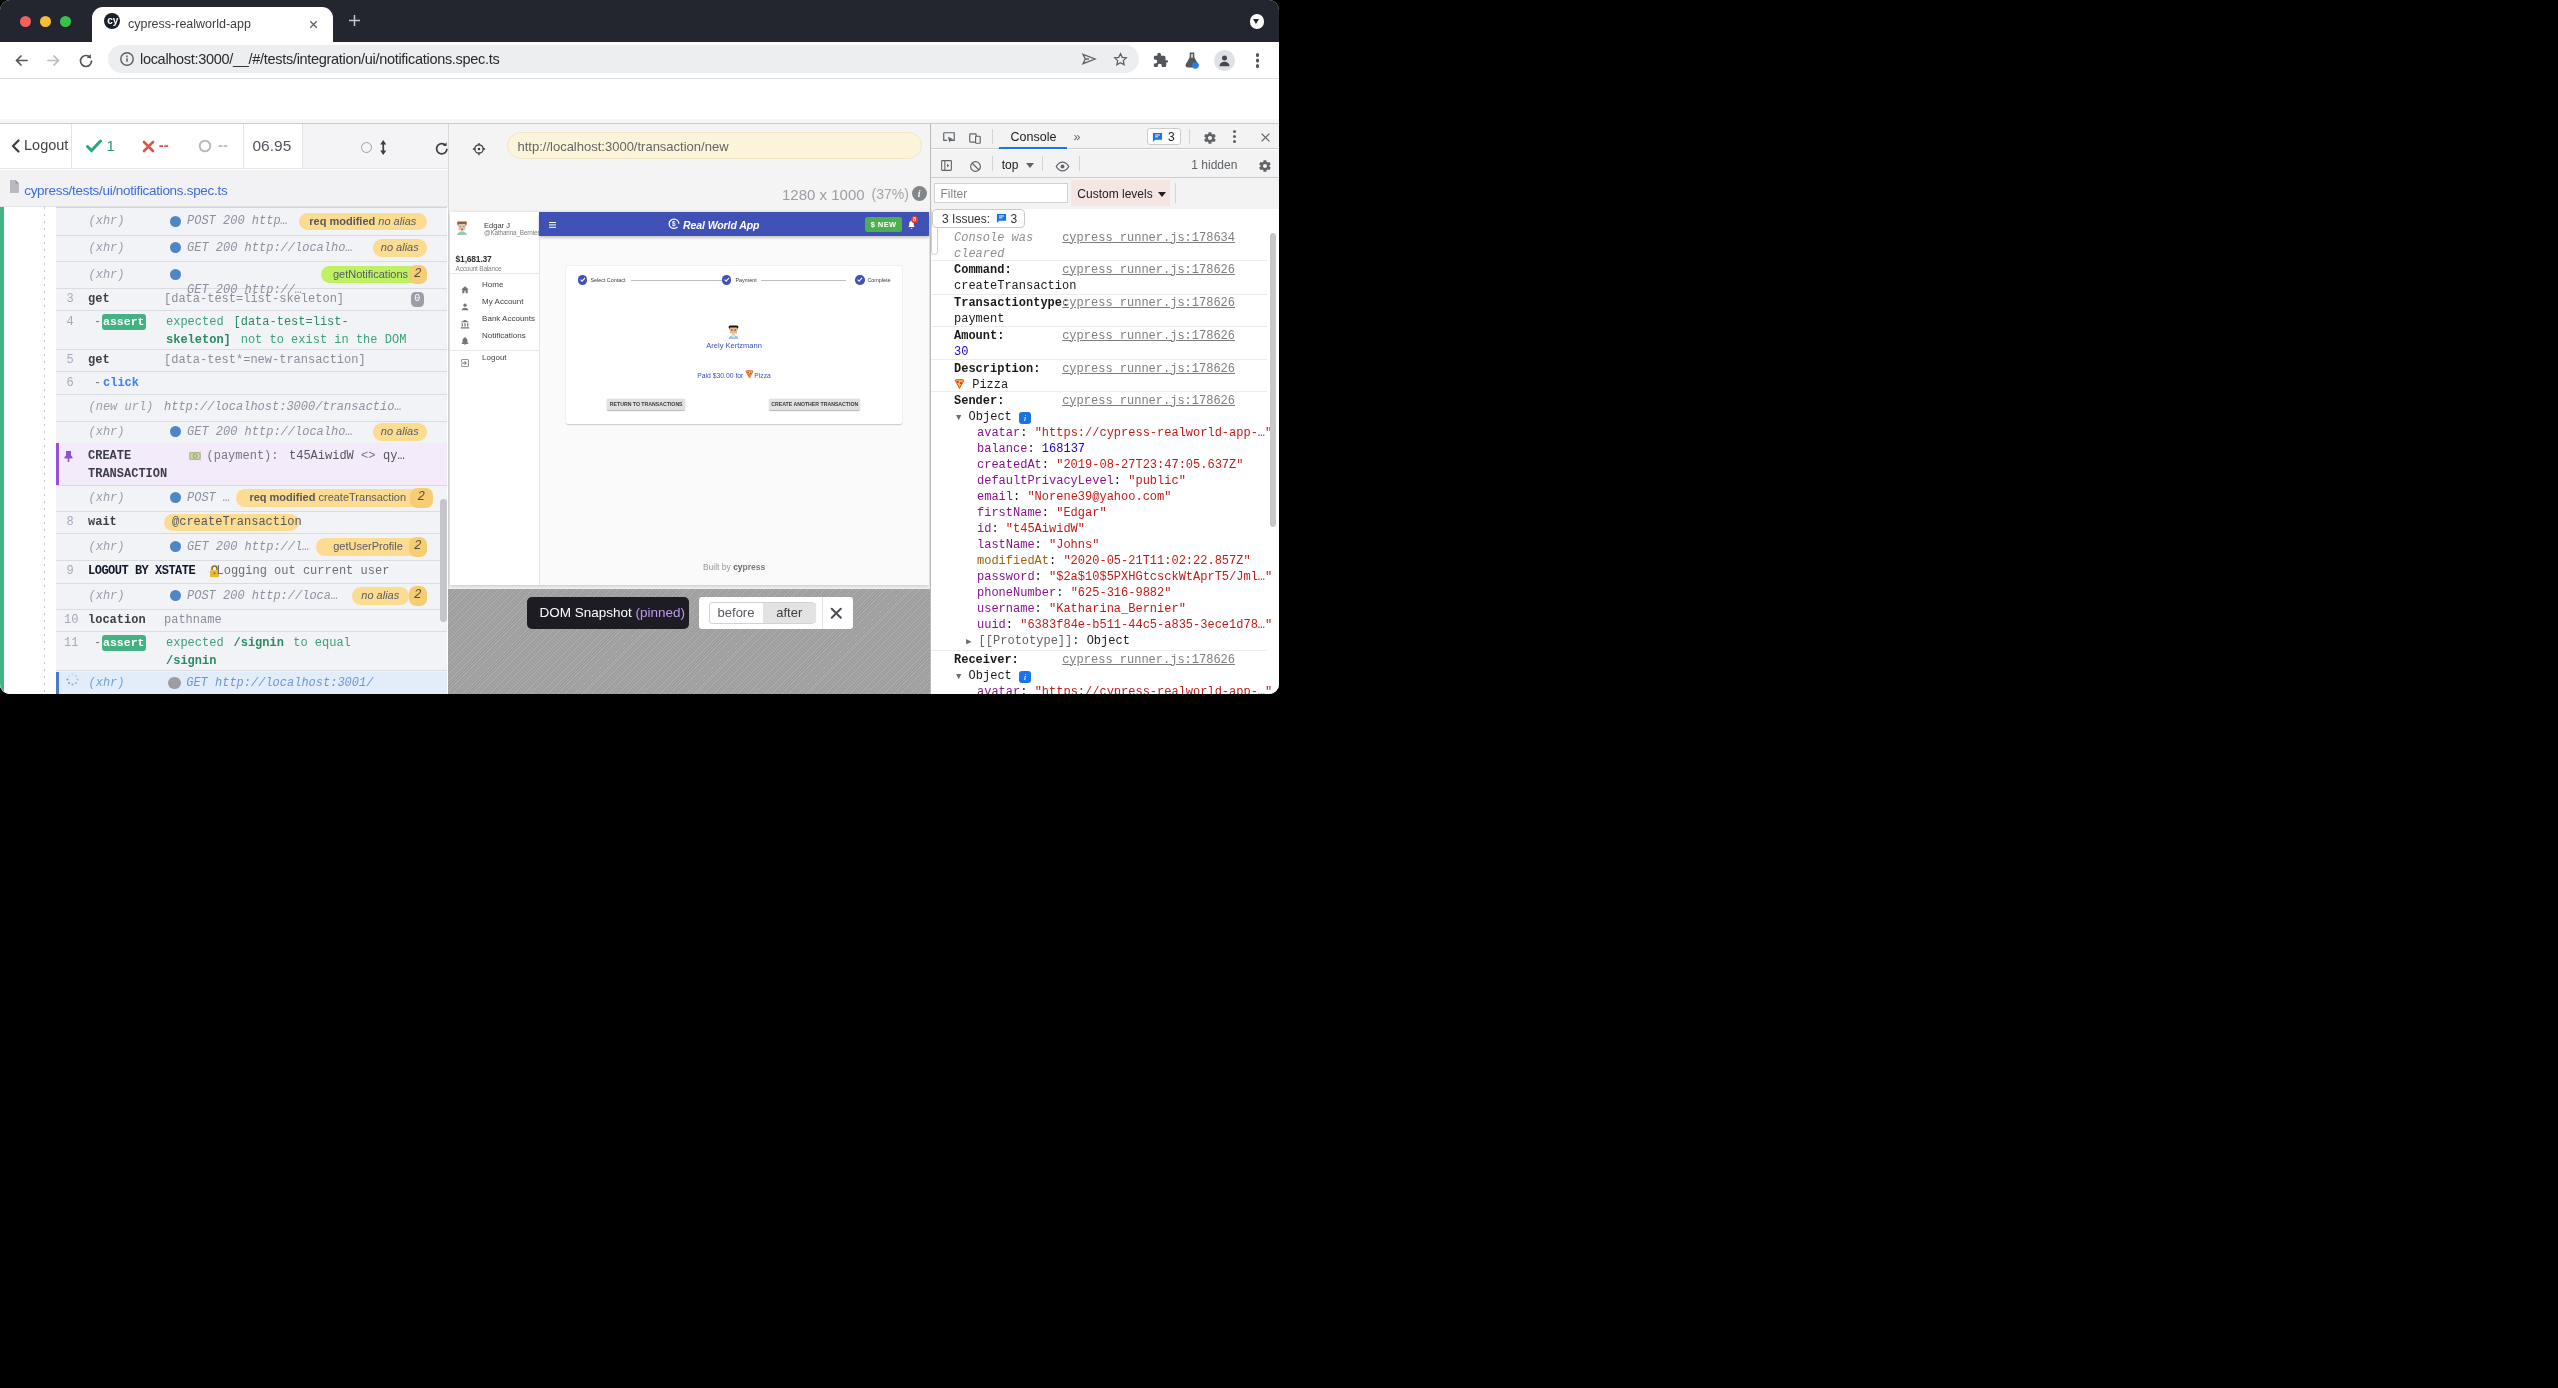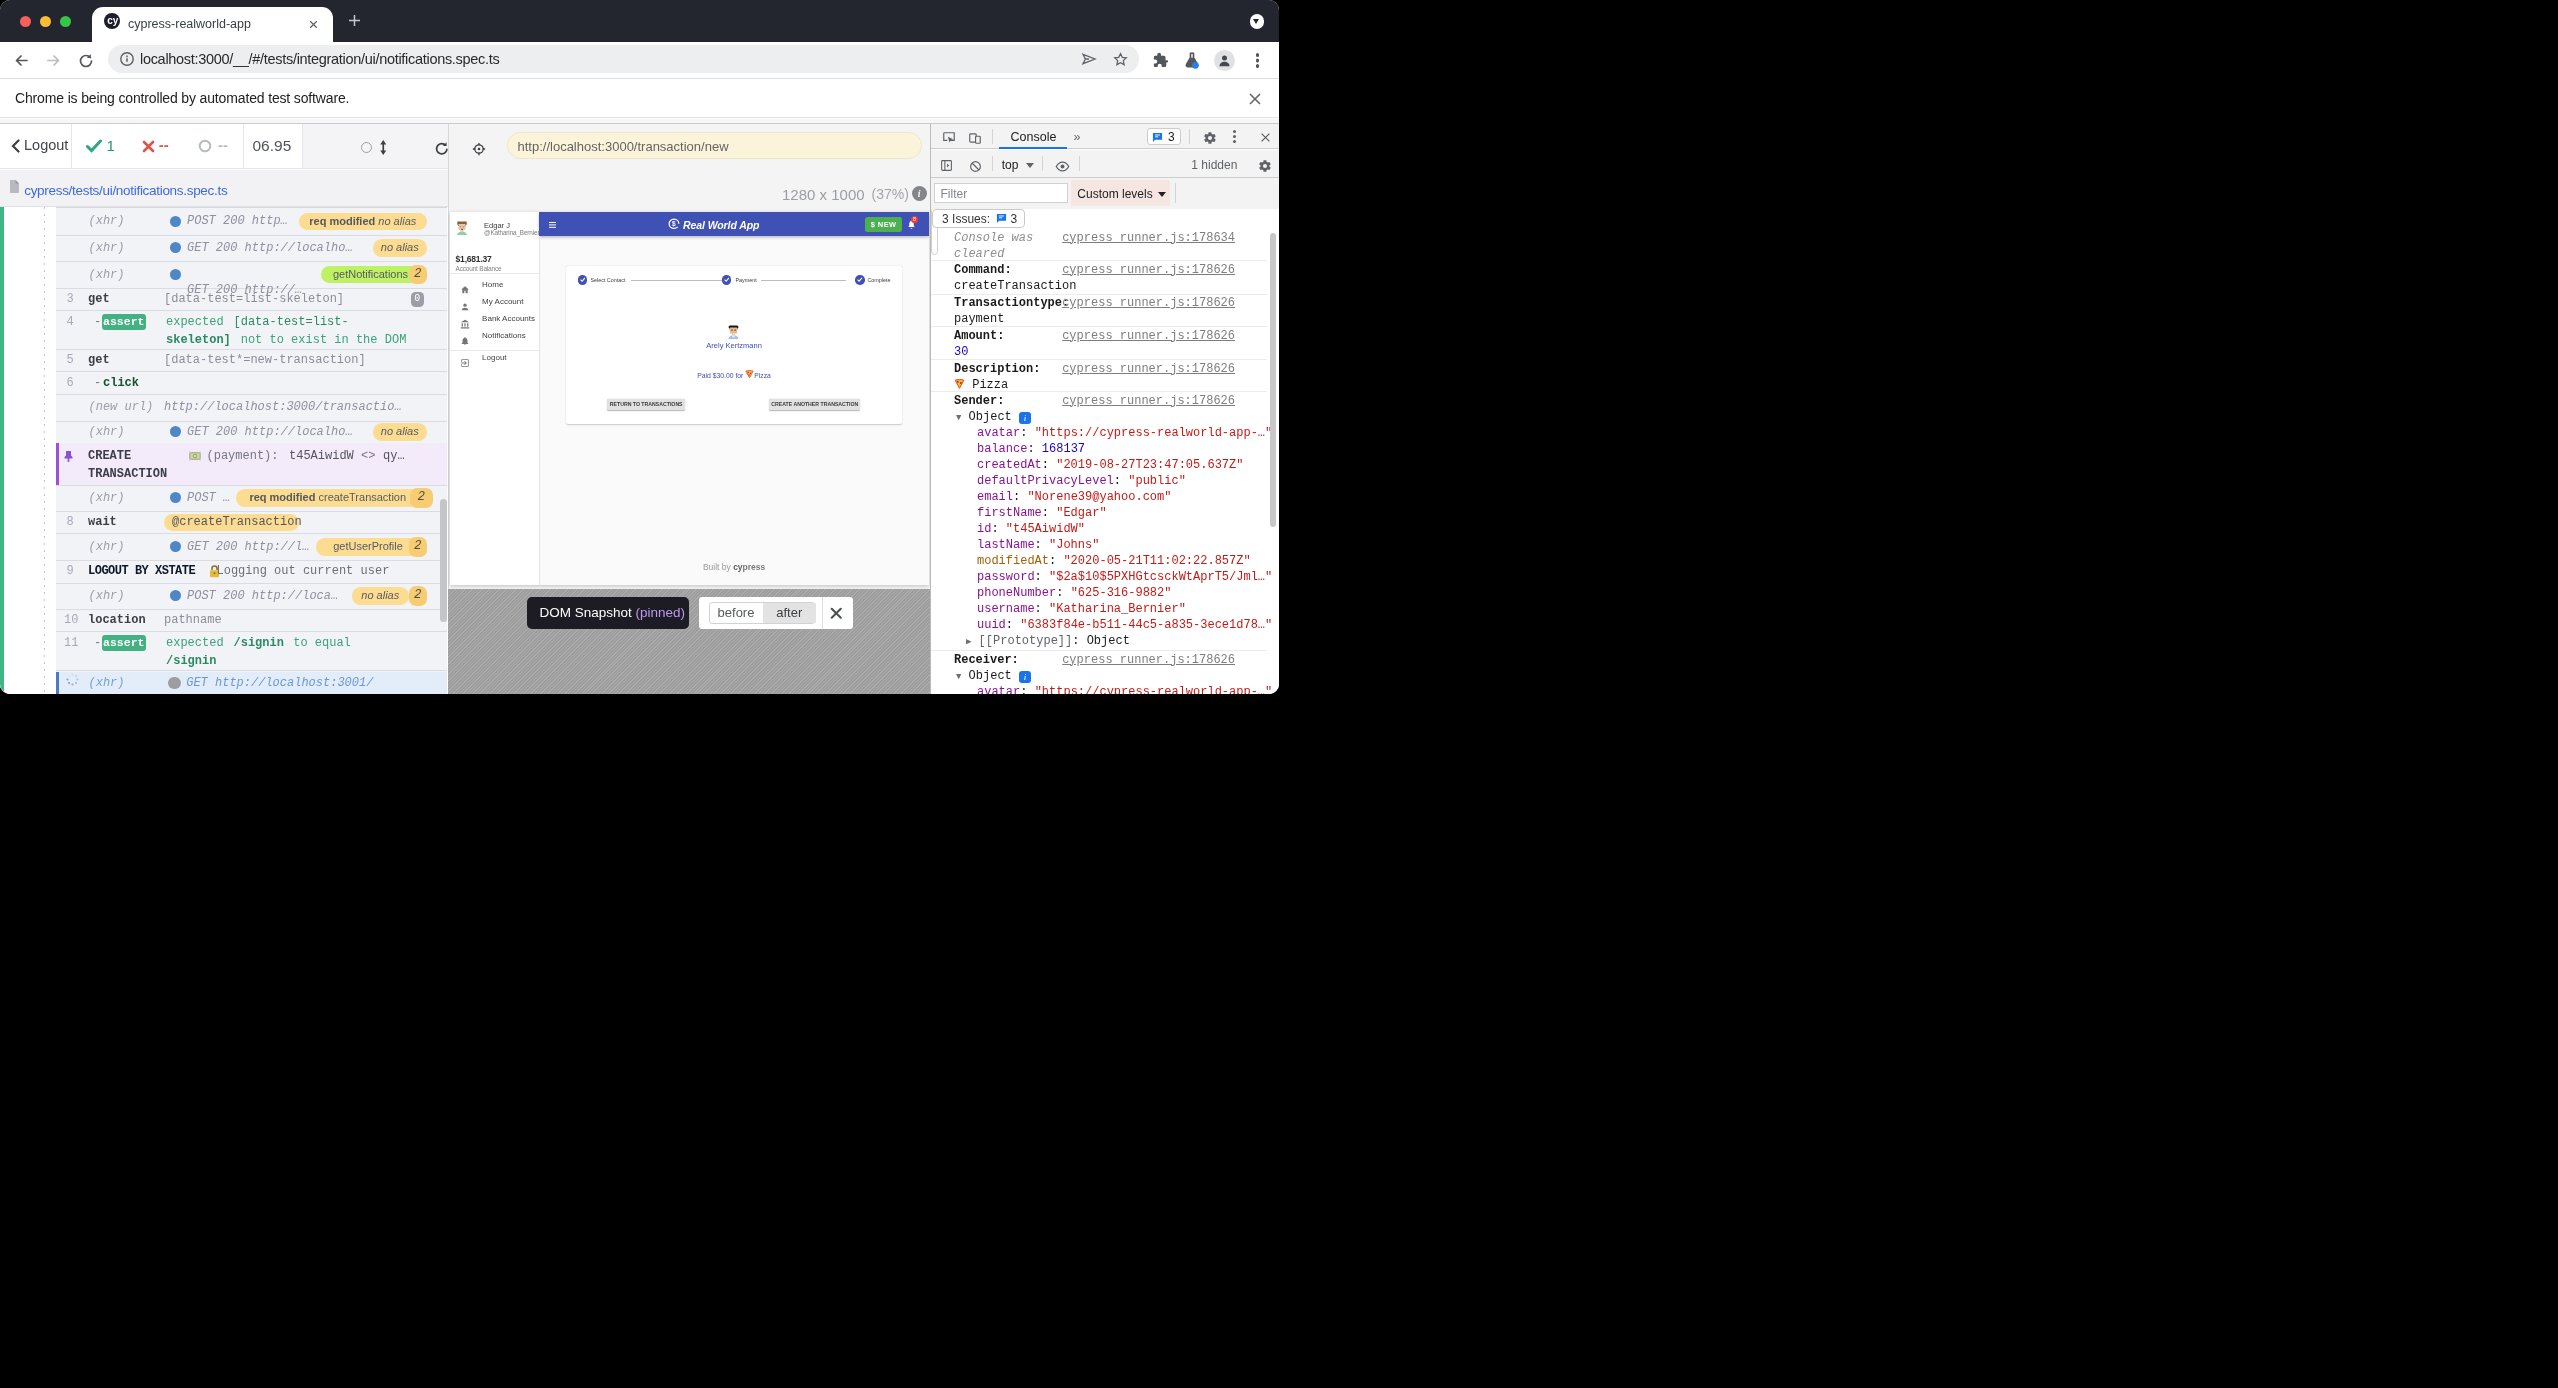--- a/index.html
+++ b/index.html
@@ -62,26 +62,20 @@
         <path d="M10 9h4l5 9.5a1.5 1.5 0 0 1-1.4 2H6.4A1.5 1.5 0 0 1 5 18.5z" fill="#53565a"></path>
         <path d="M9 3h6M10 3v6L4.8 18a2 2 0 0 0 1.8 3h10.8a2 2 0 0 0 1.8-3L14 9V3" fill="none" stroke="#53565a" stroke-width="2.2"></path>
         <circle cx="16.5" cy="19" r="4.5" fill="#2a7de1"></circle>
       </svg>
   <div class="a" style="left:1214px;top:8px;width:21px;height:21px;border-radius:50%;background:#dfe1e5"></div>
   <svg class="a" style="left:1217px;top:10.5px" width="15" height="15" viewBox="0 0 24 24">
         <circle cx="12" cy="8" r="4" fill="#44474d"></circle>
         <path d="M4 21c0-4.4 3.6-7 8-7s8 2.6 8 7z" fill="#44474d"></path>
       </svg>
   <div class="a" style="left:1255.5px;top:11px;width:3.5px;height:3.5px;border-radius:50%;background:#53565a;box-shadow:0 5.5px 0 #53565a,0 11px 0 #53565a"></div>
-</div>
-<div class="a" style="left:0;top:79.5px;width:1279px;height:38px;background:#fff;border-bottom:1px solid #e2e2e2">
-  <div class="a" style="left:15px;top:10px;font-size:14px;letter-spacing:-0.15px;color:#202124">Chrome is being controlled by automated test software.</div>
-  <svg class="a" style="left:1248px;top:12px" width="14" height="14" viewBox="0 0 14 14">
-        <path d="M2 2l10 10M12 2L2 12" stroke="#5f6368" stroke-width="1.5"></path>
-      </svg>
 </div>
 <div class="a" style="left:0;top:118.5px;width:1279px;height:5px;background:#f6f6f6;border-bottom:1px solid #c9cbce"></div>
 
 <div class="a" style="left:0;top:124px;width:447.5px;height:570px;background:#fff;overflow:hidden">
   <div class="a" style="left:0;top:0;width:447.5px;height:44.9px;background:#fff;border-bottom:1px solid #e3e5e8"></div>
   <svg class="a" style="left:11px;top:15px" width="9" height="14" viewBox="0 0 9 14">
         <path d="M7.5 1.5L2 7l5.5 5.5" fill="none" stroke="#3c3f44" stroke-width="2.2" stroke-linecap="round"></path>
       </svg>
   <div class="a" style="left:24px;top:13px;font-size:14.5px;color:#42454c">Logout</div>
   <div class="a" style="left:302px;top:0;width:145.5px;height:44.4px;background:#f4f4f6"></div>
@@ -161,21 +155,21 @@
         <div class="a mono" style="left:101.5px;top:107.2px;width:44.5px;height:16px;background:#44b183;border-radius:3px;color:#fff;font-size:11.5px;font-weight:bold;text-align:center;line-height:16px">assert</div>
         <div class="a mono" style="left:166px;top:107.2px;font-size:12px;color:#3ba377;white-space:pre;line-height:16px">expected </div>
         <div class="a mono" style="left:233.5px;top:107.2px;font-size:12px;color:#2a8a61;white-space:pre;line-height:16px;font-weight:normal">[data-test=list-</div>
         <div class="a mono" style="left:166px;top:125.2px;font-size:12px;color:#2a8a61;white-space:pre;line-height:16px;font-weight:bold">skeleton]</div>
         <div class="a mono" style="left:233.5px;top:125.2px;font-size:12px;color:#3ba377;white-space:pre;line-height:16px"> not to exist in the DOM</div>
         <div class="a mono" style="left:66.5px;top:145.3px;font-size:12px;color:#a8a8bc;white-space:pre;line-height:16px">5</div>
         <div class="a mono" style="left:88px;top:145.3px;font-size:12px;color:#3d3d47;white-space:pre;line-height:16px;font-weight:bold">get</div>
         <div class="a mono" style="left:164px;top:145.3px;font-size:12px;color:#8c8c9a;white-space:pre;line-height:16px">[data-test*=new-transaction]</div>
         <div class="a mono" style="left:66.5px;top:167.5px;font-size:12px;color:#a8a8bc;white-space:pre;line-height:16px">6</div>
         <div class="a mono" style="left:94px;top:167.5px;font-size:12px;color:#77777f;white-space:pre;line-height:16px">-</div>
-        <div class="a mono" style="left:103px;top:167.5px;font-size:12px;color:#14532d;white-space:pre;line-height:16px;font-weight:bold">click</div>
+        <div class="a mono" style="left:103px;top:167.5px;font-size:12px;color:#3b82f6;white-space:pre;line-height:16px;font-weight:bold">click</div>
         <div class="a mono" style="left:88.5px;top:192.1px;font-size:12px;color:#9a9daa;white-space:pre;line-height:16px;font-style:italic">(new url)</div>
         <div class="a mono" style="left:164px;top:192.1px;font-size:12px;color:#8d90a0;white-space:pre;line-height:16px;font-style:italic">http://localhost:3000/transactio…</div>
         <div class="a mono" style="left:88.5px;top:216.7px;font-size:12px;color:#9a9daa;white-space:pre;line-height:16px;font-style:italic">(xhr)</div>
         <div class="a" style="left:170.0px;top:219.2px;width:11px;height:11px;border-radius:50%;background:#4e86c6"></div>
         <div class="a mono" style="left:187px;top:216.7px;font-size:12px;color:#8d90a0;white-space:pre;line-height:16px;font-style:italic">GET 200 http://localho…</div>
         <div class="a" style="left:373px;top:215.9px;width:53.5px;height:17.6px;background:#fbdc91;border-radius:8.8px;text-align:center;line-height:17.6px;font-size:11px;color:#5a5a64;white-space:nowrap;overflow:hidden"><i>no alias</i></div>
         <svg class="a" style="left:62.5px;top:243.3px" width="11" height="13" viewBox="0 0 11 13">
           <path d="M3 1h5v4.5l1.5 1.5v1.5H6.3V12h-1.6V8.5H1.5V7L3 5.5z" fill="#8d4fd3"></path>
         </svg>
         <div class="a mono" style="left:88px;top:241.3px;font-size:12px;color:#3d3d47;white-space:pre;line-height:16px;font-weight:bold">CREATE</div>

